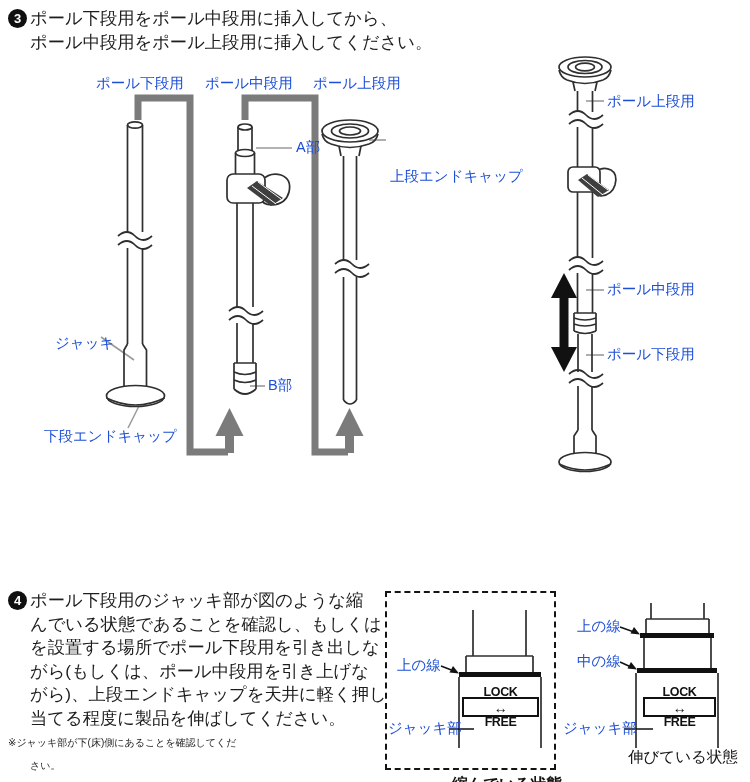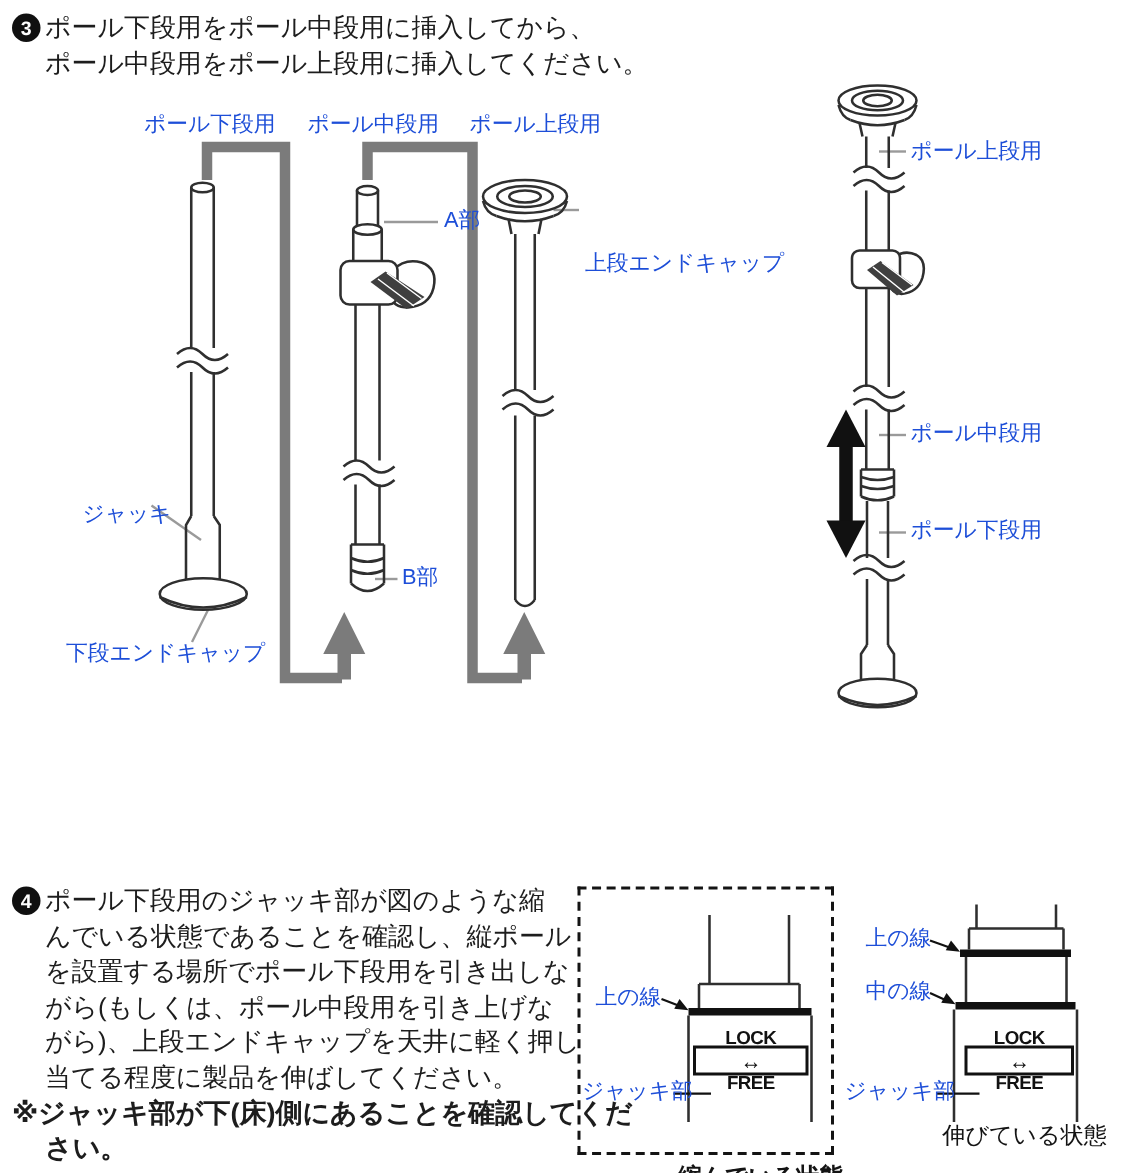--- a/index.html
+++ b/index.html
@@ -13,21 +13,21 @@
   .lbl { position:absolute; font-size:14.5px; color:#1d4ed8; white-space:nowrap; line-height:1.1; }
   .step-block { position:absolute; }
   .step-line { font-size:17.3px; line-height:23.6px; white-space:nowrap; color:#1d1d1d; }
   .step-line.indent { padding-left:22px; }
   .step-line.first { display:flex; align-items:flex-start; }
   .num-circle {
     display:inline-flex; flex:0 0 auto; width:19px; height:19px; border-radius:50%;
     background:#101010; color:#fff; font-size:13px; font-weight:bold;
     align-items:center; justify-content:center; margin-right:3px; margin-top:2px;
   }
-  .note-line { font-size:18px; line-height:23px; white-space:nowrap; color:#1d1d1d;font-weight:bold; }
+  .note-line { font-size:10px; line-height:23px; white-space:nowrap; color:#1d1d1d; }
   .note-line.indent { padding-left:22px; }
   .dashed-box { position:absolute; border:2.5px dashed #141414; background:transparent; }
   .lockfree {
     position:absolute; display:flex; align-items:center; justify-content:center;
     background:#fff; border:2px solid #111; font-weight:bold; font-size:12.5px;
     letter-spacing:-0.4px; color:#111; white-space:nowrap;flex-direction:column;
   }
   .lockfree .arr { font-size:14px; font-weight:bold; margin:0 1px; transform:scaleY(1.1); display:inline-block; }
   .caption { position:absolute; font-size:15.5px; white-space:nowrap; color:#141414; }
   .caption.bold { font-weight:bold;margin-top:28px; }
@@ -162,21 +162,21 @@
 
   <div class="lbl" style="left:607px; top:94px;">ポール上段用</div>
   <div class="lbl" style="left:607px; top:282px;">ポール中段用</div>
   <div class="lbl" style="left:607px; top:347px;">ポール下段用</div>
 
   <div class="step-block" style="left:8px; top:589px;">
     <div class="step-line first">
       <span class="num-circle">4</span>
       <span>ポール下段用のジャッキ部が図のような縮</span>
     </div>
-    <div class="step-line indent">んでいる状態であることを確認し、縦ポール</div>
+    <div class="step-line indent">んでいる状態であることを確認し、もしくは</div>
     <div class="step-line indent">を設置する場所でポール下段用を引き出しな</div>
     <div class="step-line indent">がら(もしくは、ポール中段用を引き上げな</div>
     <div class="step-line indent">がら)、上段エンドキャップを天井に軽く押し</div>
     <div class="step-line indent">当てる程度に製品を伸ばしてください。</div>
     <div class="note-line">※ジャッキ部が下(床)側にあることを確認してくだ</div>
     <div class="note-line indent">さい。</div>
   </div>
 
   <div class="dashed-box" style="left:385px; top:591px; width:171px; height:179px;"></div>
 

